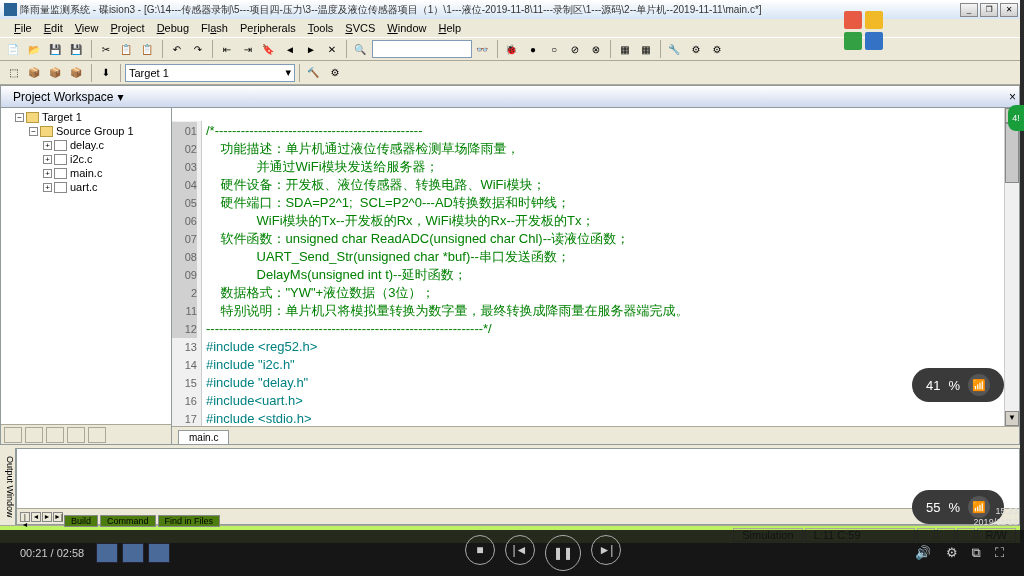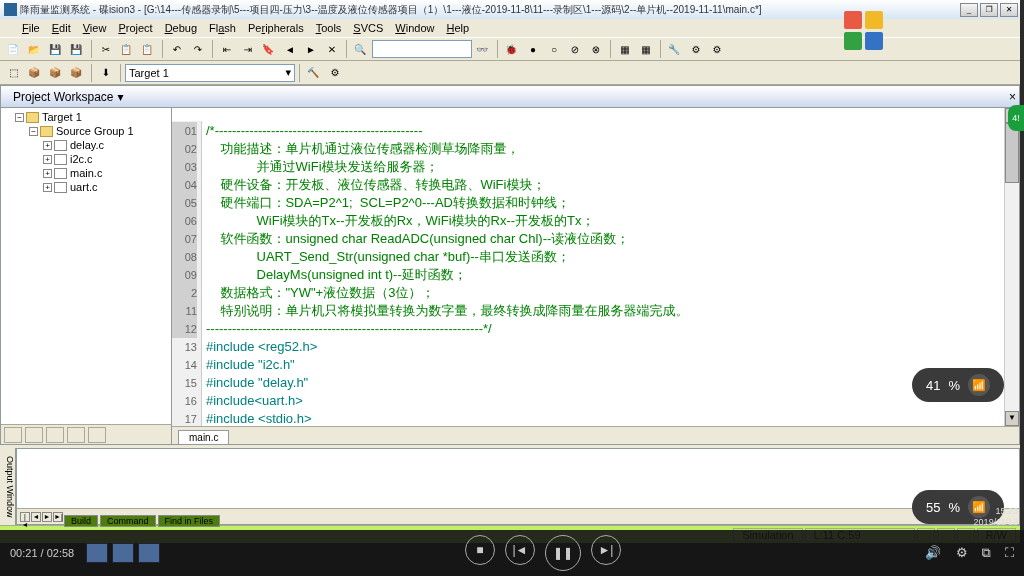--- a/index.html
+++ b/index.html
@@ -3,21 +3,21 @@
 <meta charset="utf-8">
 <style>
 * { margin: 0; padding: 0; box-sizing: border-box; font-family: "Microsoft YaHei", Arial, sans-serif; }
 body { width: 1024px; height: 576px; background: #2a2a2a; position: relative; overflow: hidden; }
 .ide-window { width: 1020px; height: 530px; background: #ece9d8; position: relative; }
 .titlebar { background: linear-gradient(#fff, #d6e5f5); height: 19px; display: flex; align-items: center; font-size: 10px; padding-left: 4px; }
 .titlebar .icon { width: 13px; height: 13px; background: #2a6496; margin-right: 3px; }
 .titlebar .title { flex: 1; color: #333; white-space: nowrap; overflow: hidden; }
 .titlebar .winbtns { display: flex; gap: 2px; padding-right: 2px; }
 .titlebar .winbtn { width: 18px; height: 14px; background: linear-gradient(#f5f5f5,#d0d0d0); border: 1px solid #888; font-size: 8px; text-align: center; line-height: 11px; }
-.menubar { height: 18px; background: #ece9d8; display: flex; align-items: center; padding-left: 16px; font-size: 11px; color: #000; }
+.menubar { height: 18px; background: #ece9d8; display: flex; align-items: center; padding-left: 8px; font-size: 11px; color: #000; }
 .menubar span { padding: 1px 6px; cursor: default; }
 .menubar span u { text-decoration: underline; }
 .toolbar { height: 24px; background: #ece9d8; border-top: 1px solid #fff; border-bottom: 1px solid #aca899; display: flex; align-items: center; padding: 0 4px; gap: 1px; }
 .tb-btn { width: 20px; height: 20px; border: 1px solid transparent; display: flex; align-items: center; justify-content: center; font-size: 10px; }
 .tb-sep { width: 1px; height: 18px; background: #aca899; margin: 0 3px; }
 .tb-input { height: 18px; border: 1px solid #7f9db9; background: #fff; font-size: 10px; padding: 0 2px; }
 .toolbar2 { height: 24px; background: #ece9d8; border-bottom: 1px solid #aca899; display: flex; align-items: center; padding: 0 4px; gap: 1px; }
 .target-combo { width: 170px; height: 18px; border: 1px solid #7f9db9; background: #fff; font-size: 11px; padding: 0 3px; display: flex; align-items: center; justify-content: space-between; }
 .workspace-header { height: 22px; background: linear-gradient(#fff,#cdd8ee); font-size: 12px; padding-left: 12px; border: 1px solid #919b9c; border-bottom: none; display: flex; align-items: center; }
 .workspace-header .x { margin-left: auto; padding-right: 3px; }
@@ -53,21 +53,21 @@
 .sb-cell { border: 1px solid #aca899; padding: 0 8px; height: 14px; line-height: 12px; margin-left: 2px; }
 .logo-overlay { position: absolute; top: 8px; right: 10px; width: 170px; height: 45px; display: flex; align-items: center; opacity: 0.95; }
 .logo-sq { display: grid; grid-template: 18px 18px / 18px 18px; gap: 3px; margin-right: 8px; }
 .logo-sq div { border-radius: 2px; }
 .logo-txt { color: #fff; font-size: 18px; font-weight: bold; text-shadow: 0 0 3px #000; }
 .logo-sub { color: #fff; font-size: 9px; }
 .bubble { position: absolute; right: 20px; border-radius: 18px; background: #3a3a3a; color: #fff; padding: 6px 14px; font-size: 13px; display: flex; align-items: center; gap: 8px; }
 .bub1 { top: 368px; } .bub2 { top: 458px; margin-top: 32px; }
 .wifi-ic { width: 22px; height: 22px; border-radius: 50%; background: #555; display: flex; align-items: center; justify-content: center; font-size: 11px; }
 .green-tab { position: absolute; right: 0; top: 105px; width: 16px; height: 26px; background: #1a9e3c; border-radius: 8px 0 0 8px; color: #fff; font-size: 9px; text-align: center; line-height: 26px; }
-.player { position: absolute; bottom: 0; left: 0; width: 1024px; height: 46px; background: rgba(20,20,20,0.9); display: flex; align-items: center; padding: 0 10px; color: #ccc; font-size: 11px; }
+.player { position: absolute; bottom: 0; left: 0; width: 1024px; height: 46px; background: rgba(20,20,20,0.9); display: flex; align-items: center; padding: 0 20px; color: #ccc; font-size: 11px; }
 .play-time { margin-right: 12px; }
 .play-center { flex: 1; display: flex; justify-content: center; gap: 10px; }
 .pbtn { width: 30px; height: 30px; border: 1.5px solid #aaa; border-radius: 50%; display: flex; align-items: center; justify-content: center; font-size: 12px; color: #ccc; }
 .pbtn.big { width: 36px; height: 36px; }
 .play-right { display: flex; gap: 14px; font-size: 13px; }
 .taskbar-icons { display: flex; gap: 4px; }
 .task-ic { width: 22px; height: 20px; background: #4a6a9a; border: 1px solid #223; }
 .taskclock { position: absolute; bottom: 48px; right: 6px; color: #ddd; font-size: 9px; text-align: right; line-height: 11px; }
 .scrollbar-v { position: absolute; right: 0; top: 0; bottom: 18px; width: 15px; background: #f0f0f0; border-left: 1px solid #ccc; }
 .sb-arrow { height: 15px; background: #d4d0c8; border: 1px solid #888; font-size: 8px; text-align: center; line-height: 12px; }

